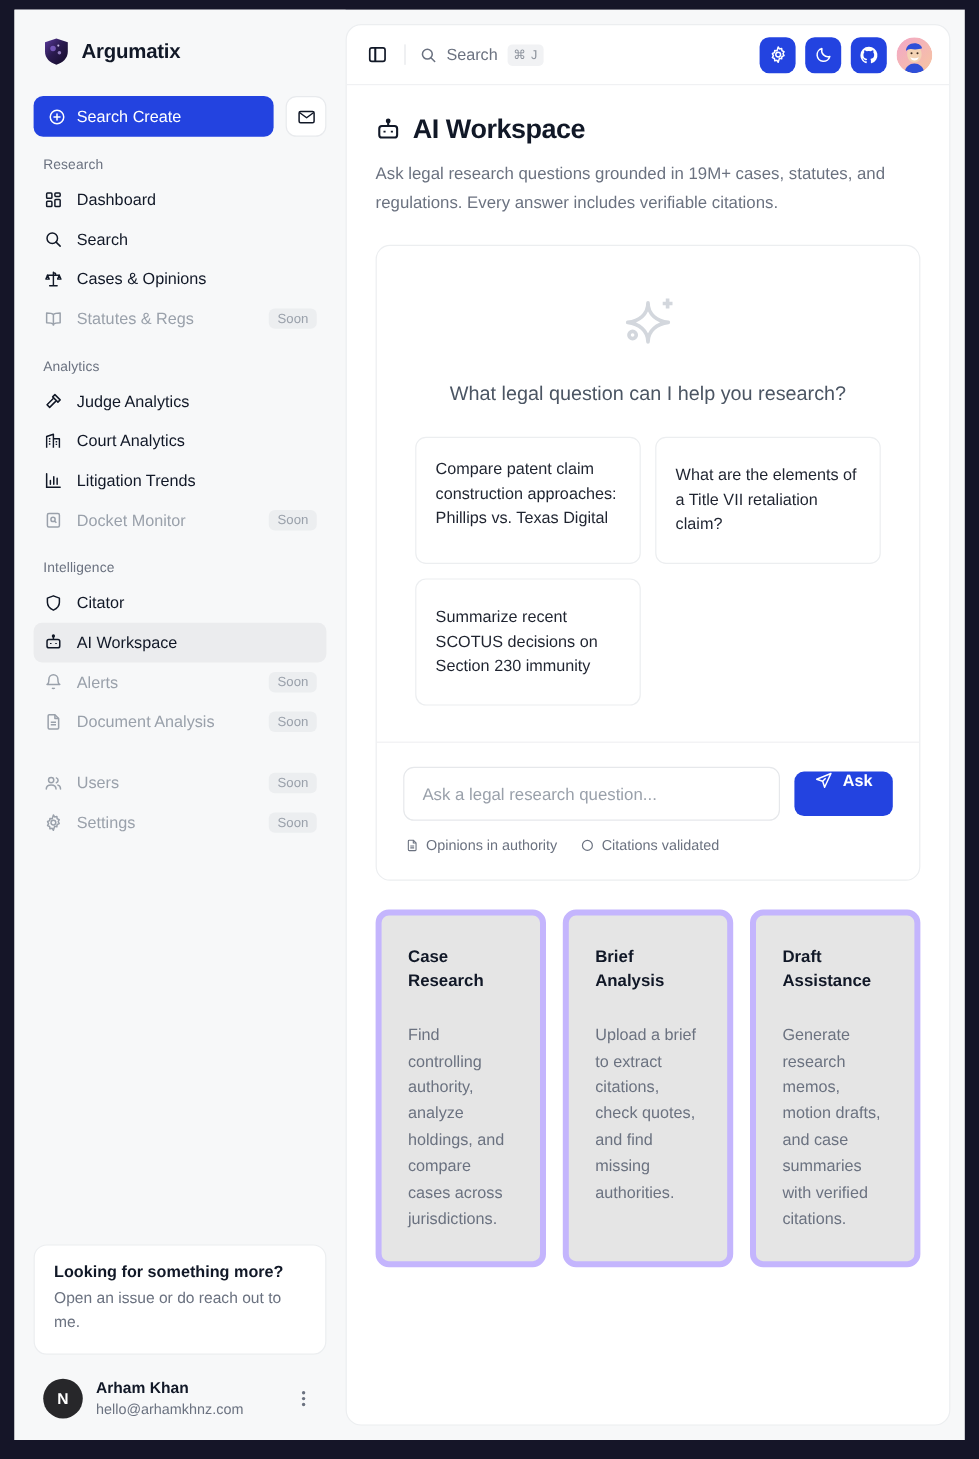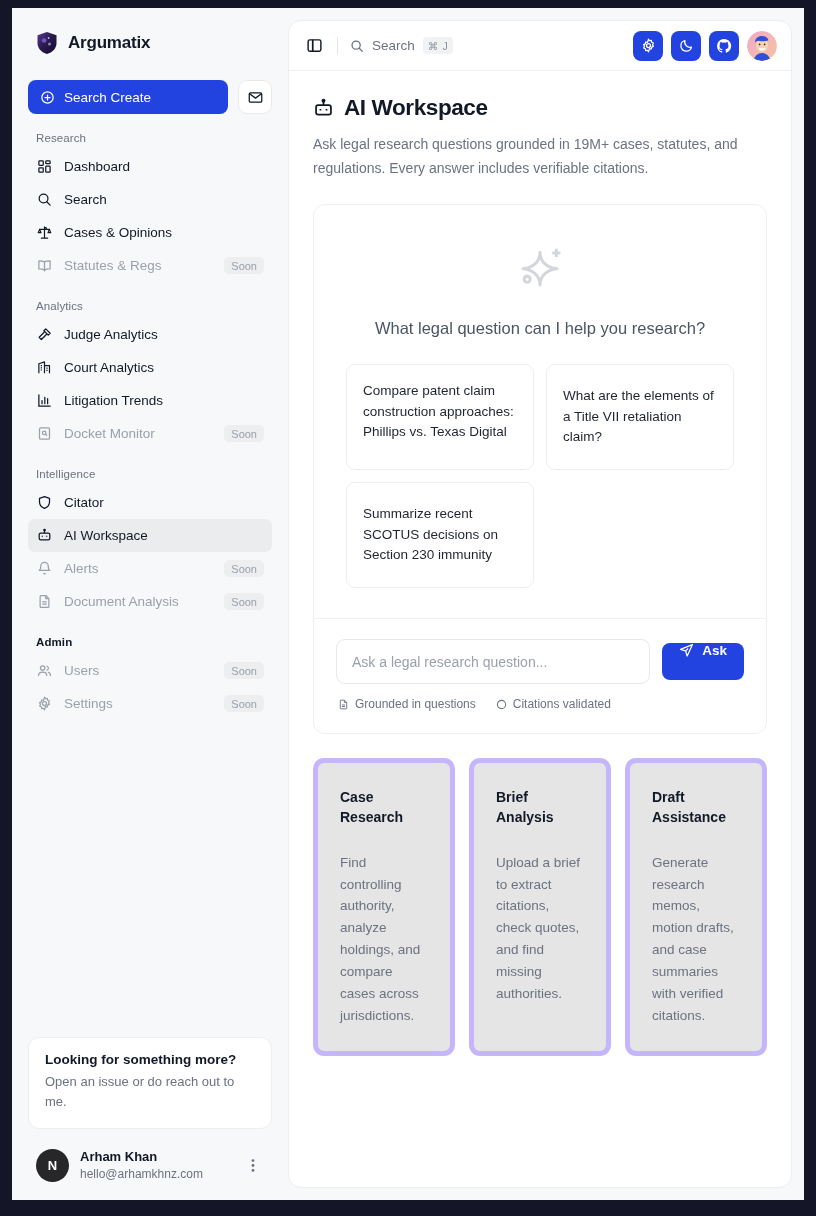--- a/index.html
+++ b/index.html
@@ -373,21 +373,20 @@
               <path d="M14 2.5V7.5H19"></path>
             <path d="M8.5 12.5h7M8.5 16h7"></path>
           </svg>
         </span>
         <span class="lbl">Document Analysis</span>
         <span class="soon">Soon</span>
       </div>
     </div>
 
     <div class="nav-section">
-      <div class="nav-label bold">Admin</div>
 
       <div class="nav-item muted">
         <span class="ico">
           <svg width="15" height="15" viewBox="0 0 24 24" fill="none" stroke="#9aa1ab" stroke-width="2" stroke-linecap="round" stroke-linejoin="round">
             <circle cx="9" cy="8" r="3.5"></circle>
               <path d="M2.5 20c0-3.6 2.9-5.5 6.5-5.5s6.5 1.9 6.5 5.5"></path>
             <path d="M16 5.2a3.4 3.4 0 010 6.4M18 14.8c2.2.6 3.5 2.3 3.5 5.2"></path>
           </svg>
         </span>
         <span class="lbl">Users</span>
@@ -547,21 +546,21 @@
           </div>
           <div class="meta-row">
             <span class="meta-item">
               <span>
                 <svg width="11" height="11" viewBox="0 0 24 24" fill="none" stroke="#6b7280" stroke-width="2" stroke-linejoin="round">
                   <path d="M14 2.5H6.5A1.5 1.5 0 005 4v16a1.5 1.5 0 001.5 1.5h11A1.5 1.5 0 0019 20V7.5z"></path>
                     <path d="M14 2.5V7.5H19"></path>
                     <path d="M8.5 13h7M8.5 16.5h7"></path>
                 </svg>
               </span>
-              <span>Grounded in questions</span>
+              <span>Opinions in authority</span>
             </span>
             <span class="meta-item">
               <span>
                 <svg width="11" height="11" viewBox="0 0 24 24" fill="none" stroke="#6b7280" stroke-width="2.2">
                   <circle cx="12" cy="12" r="9"></circle>
                 </svg>
               </span>
               <span>Citations validated</span>
             </span>
           </div>

